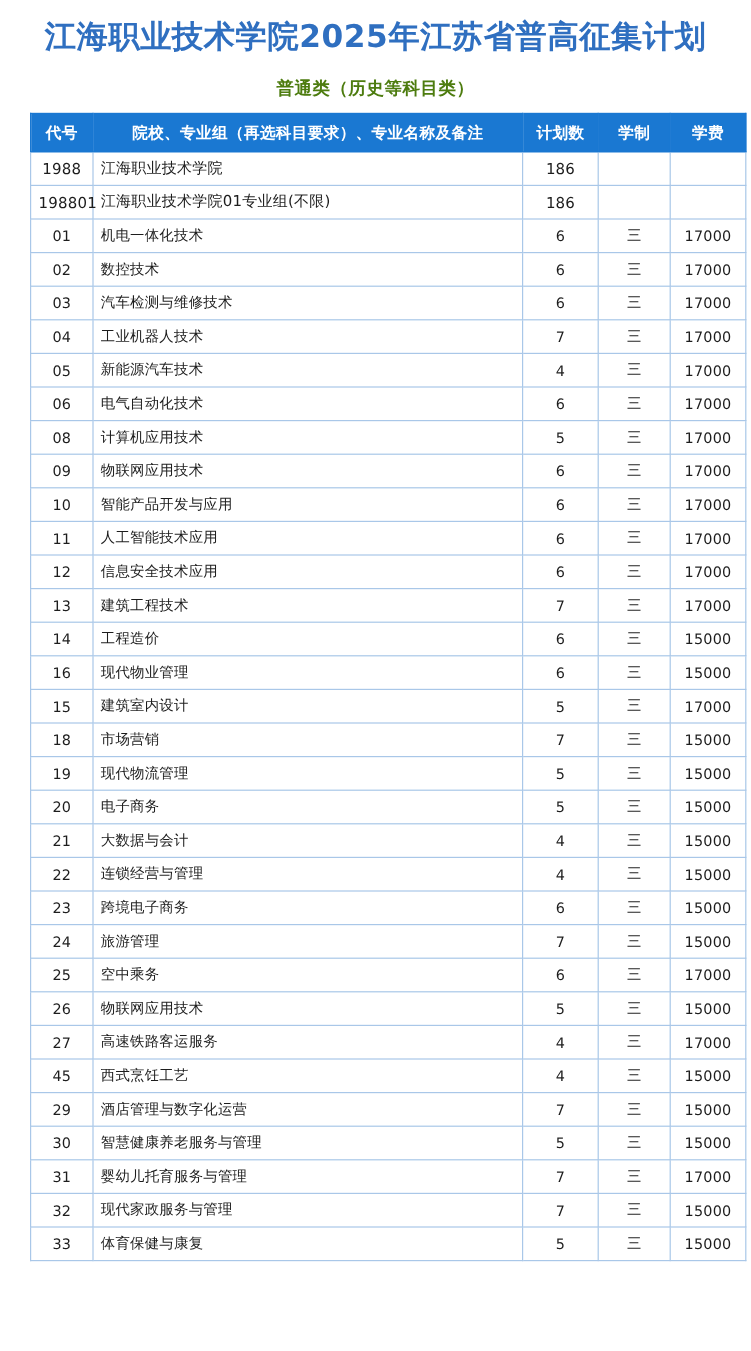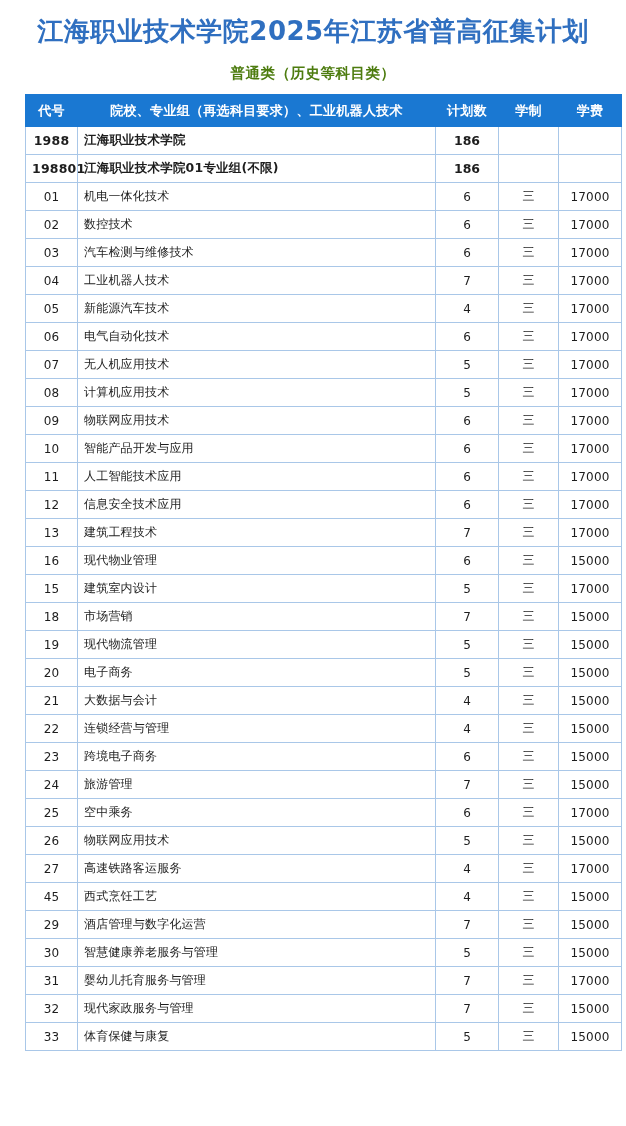--- a/index.html
+++ b/index.html
@@ -91,21 +91,21 @@
     background: #ffffff;
   }
 
   td.code   { text-align: center; letter-spacing: 0.2px; }
   td.name   { text-align: left; padding-left: 9px; letter-spacing: 0.2px; }
   td.plan-n { text-align: center; }
   td.years  { text-align: center; }
   td.fee    { text-align: center; letter-spacing: 0.2px; }
 
   tr.summary td {
-    font-weight: bold;
+    font-weight: normal;
     height: 31px;
     margin-left: 43px;
   }
   tr.summary td.code { font-size: 12.5px; }
   tr.summary td.name { font-size: 12.5px; }
   tr.summary td.plan-n { font-size: 12.5px; }
 
   tr.major td.code { color: #1d1d1d; }
 </style>
 </head>
@@ -122,21 +122,21 @@
       <colgroup>
         <col class="c-code">
         <col class="c-name">
         <col class="c-plan">
         <col class="c-years">
         <col class="c-fee">
       </colgroup>
       <thead>
         <tr>
           <th>代号</th>
-          <th>院校、专业组（再选科目要求）、工业机器人技术</th>
+          <th>院校、专业组（再选科目要求）、专业名称及备注</th>
           <th>计划数</th>
           <th>学制</th>
           <th>学费</th>
         </tr>
       </thead>
       <tbody id="table-body">
           <tr class="summary">
             <td class="code">1988</td>
             <td class="name">江海职业技术学院</td>
             <td class="plan-n">186</td>
@@ -186,27 +186,20 @@
             <td class="fee">17000</td>
           </tr>
           <tr class="major">
             <td class="code">06</td>
             <td class="name">电气自动化技术</td>
             <td class="plan-n">6</td>
             <td class="years">三</td>
             <td class="fee">17000</td>
           </tr>
           <tr class="major">
-            <td class="code">07</td>
-            <td class="name">无人机应用技术</td>
-            <td class="plan-n">5</td>
-            <td class="years">三</td>
-            <td class="fee">17000</td>
-          </tr>
-          <tr class="major">
             <td class="code">08</td>
             <td class="name">计算机应用技术</td>
             <td class="plan-n">5</td>
             <td class="years">三</td>
             <td class="fee">17000</td>
           </tr>
           <tr class="major">
             <td class="code">09</td>
             <td class="name">物联网应用技术</td>
             <td class="plan-n">6</td>
@@ -233,20 +226,27 @@
             <td class="plan-n">6</td>
             <td class="years">三</td>
             <td class="fee">17000</td>
           </tr>
           <tr class="major">
             <td class="code">13</td>
             <td class="name">建筑工程技术</td>
             <td class="plan-n">7</td>
             <td class="years">三</td>
             <td class="fee">17000</td>
+          </tr>
+          <tr class="major">
+            <td class="code">14</td>
+            <td class="name">工程造价</td>
+            <td class="plan-n">6</td>
+            <td class="years">三</td>
+            <td class="fee">15000</td>
           </tr>
           <tr class="major">
             <td class="code">16</td>
             <td class="name">现代物业管理</td>
             <td class="plan-n">6</td>
             <td class="years">三</td>
             <td class="fee">15000</td>
           </tr>
           <tr class="major">
             <td class="code">15</td>

